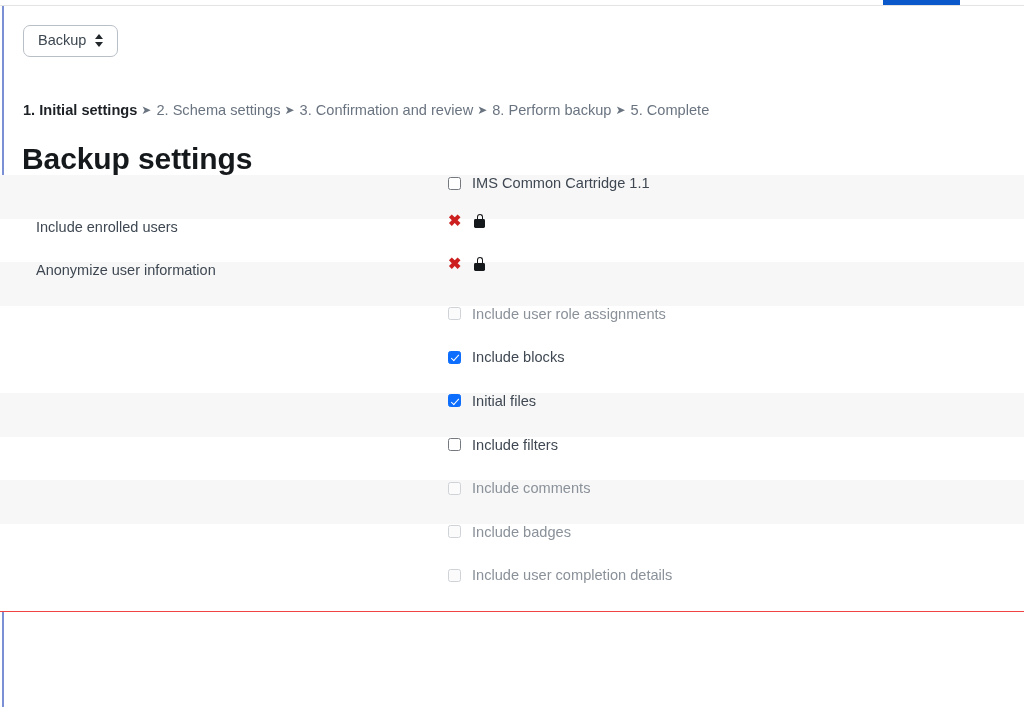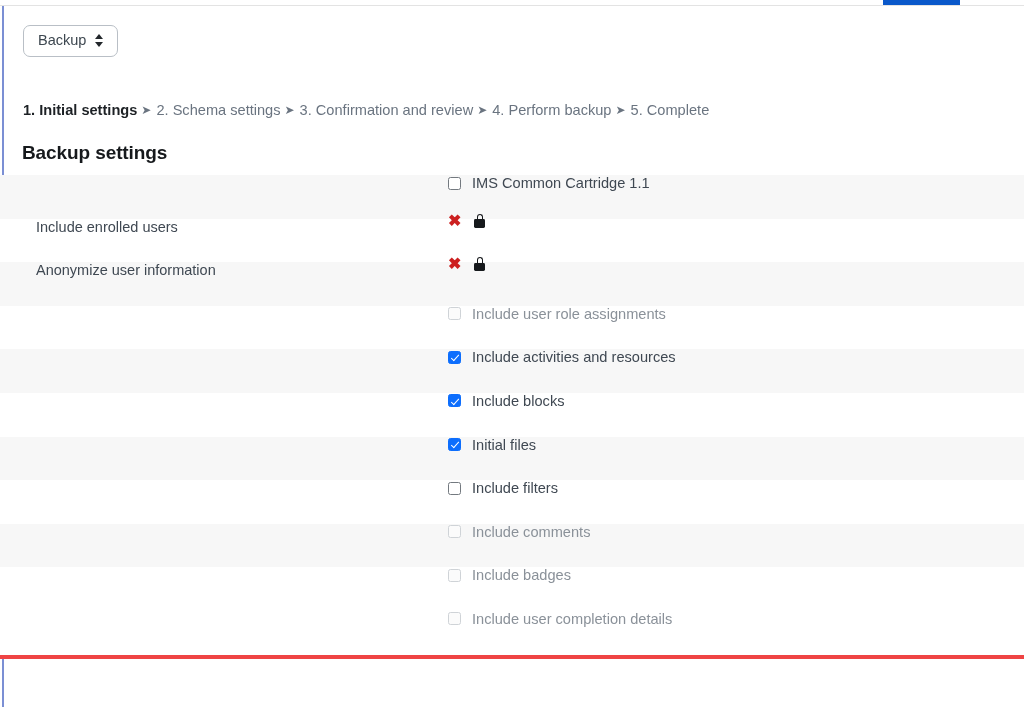--- a/index.html
+++ b/index.html
@@ -125,21 +125,21 @@
     font-size: 12px;
     transform: translateY(-1px);
   }
 
   
   #page-heading {
     position: absolute;
     top: 136px;
     left: 22px;
     margin: 0;
-    font-size: 19px;
+    font-size: 30px;
     font-weight: bold;
     letter-spacing: -0.1px;
     color: #16191c;
   }
 
   
   #settings-table {
     position: absolute;
     top: 169px;
     left: 0;
@@ -149,21 +149,21 @@
     position: relative;
     height: 43.6px;
     display: flex;
     align-items: flex-start;
     background: #ffffff;
   }
   .setting-row.striped {
     background: #f7f7f7;
   }
   .setting-row.last {
-    border-bottom: 4px solid #ef4444;
+    border-bottom: 1px solid #ef4444;
   }
   .row-label {
     width: 420px;
     padding-left: 36px;
     box-sizing: border-box;
     font-size: 14.5px;
     color: #3f4852;
     white-space: nowrap;
   }
   .row-control {
@@ -275,21 +275,21 @@
 
 <div id="page">
 
   <div id="activity-selector-wrap">
     <button class="select-button">
       <span>Backup</span>
       <span class="updown-chevron"></span>
     </button>
   </div>
 
-  <nav id="step-nav"><span class="step current">1. Initial settings</span><span class="step-sep">➤</span><span class="step">2. Schema settings</span><span class="step-sep">➤</span><span class="step">3. Confirmation and review</span><span class="step-sep">➤</span><span class="step">4. Perform backup</span><span class="step-sep">➤</span><span class="step">5. Complete</span></nav>
+  <nav id="step-nav"><span class="step current">1. Initial settings</span><span class="step-sep">➤</span><span class="step">2. Schema settings</span><span class="step-sep">➤</span><span class="step">3. Confirmation and review</span><span class="step-sep">➤</span><span class="step">8. Perform backup</span><span class="step-sep">➤</span><span class="step">5. Complete</span></nav>
 
   <h1 id="page-heading">Backup settings</h1>
 
   <div id="settings-table">
       <div class="setting-row striped">
         <div class="row-label"></div>
         <div class="row-control">
           <label class="cb-field">
             <span class="cb-box"></span>
             <span class="cb-text">IMS Common Cartridge 1.1</span>
@@ -322,29 +322,20 @@
       </div>
       <div class="setting-row">
         <div class="row-label"></div>
         <div class="row-control">
           <label class="cb-field disabled">
             <span class="cb-box disabled"></span>
             <span class="cb-text disabled">Include user role assignments</span>
           </label>
         </div>
       </div>
-      <div class="setting-row striped">
-        <div class="row-label"></div>
-        <div class="row-control">
-          <label class="cb-field">
-            <span class="cb-box checked"></span>
-            <span class="cb-text">Include activities and resources</span>
-          </label>
-        </div>
-      </div>
       <div class="setting-row">
         <div class="row-label"></div>
         <div class="row-control">
           <label class="cb-field">
             <span class="cb-box checked"></span>
             <span class="cb-text">Include blocks</span>
           </label>
         </div>
       </div>
       <div class="setting-row striped">

